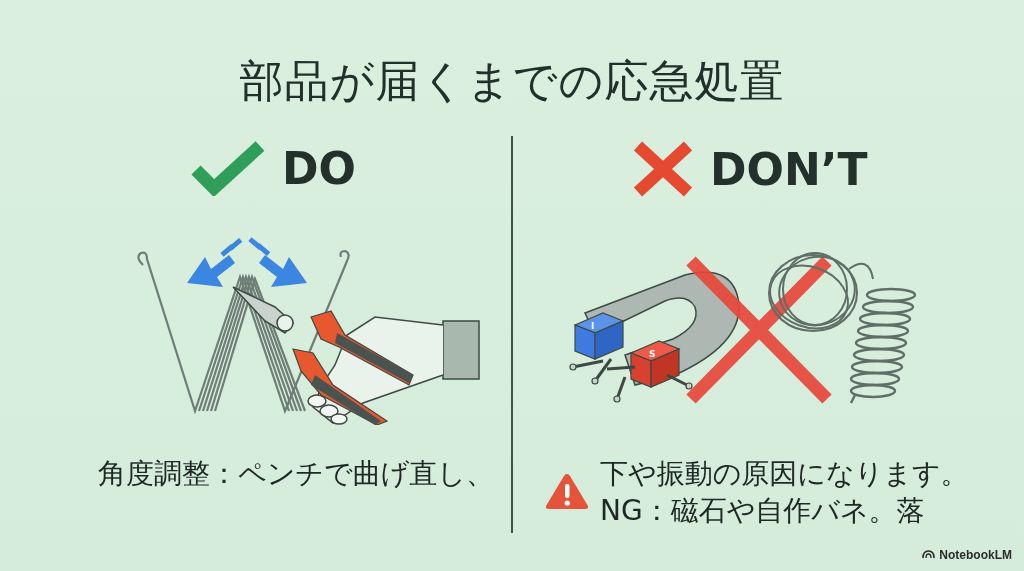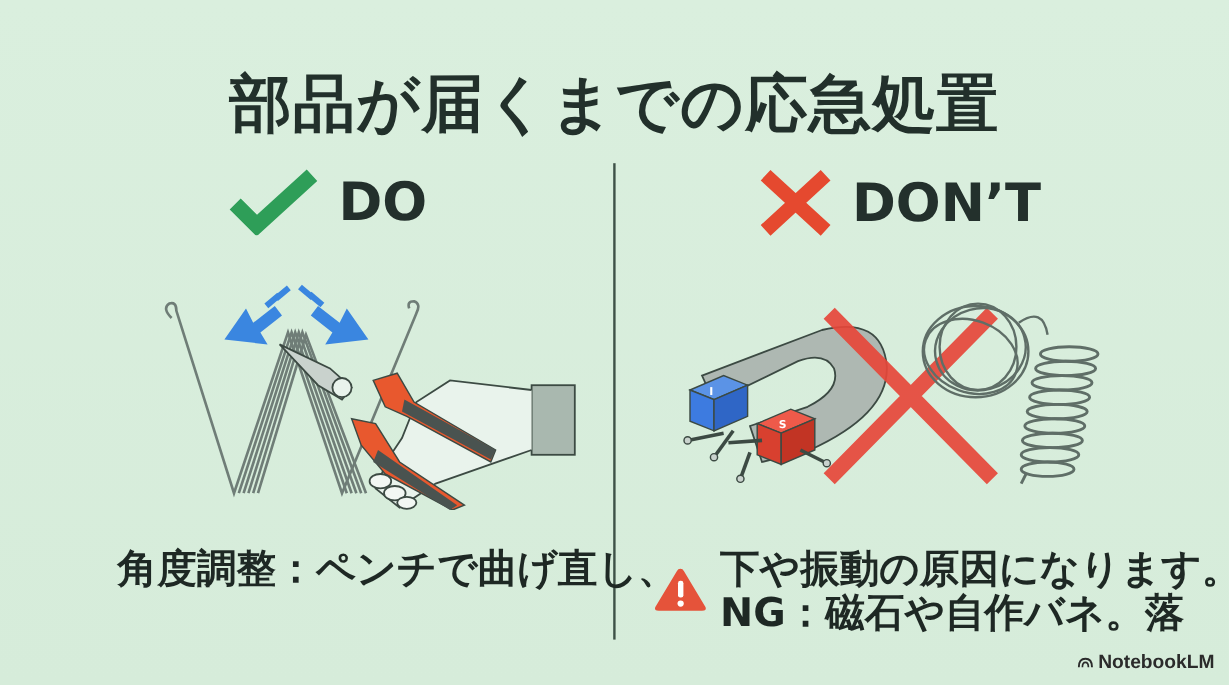--- a/index.html
+++ b/index.html
@@ -6,48 +6,48 @@
     body {
       width: 1024px; height: 571px; overflow: hidden;
       background: #d9eedd;
       font-family: "DejaVu Sans", "Liberation Sans", sans-serif;
       color: #1f2a26;
       position: relative;
     }
     .slide { position: absolute; inset: 0; background: linear-gradient(180deg, #daefde 0%, #d6ecda 100%); }
     .title {
       position: absolute; left: 0; right: 0; top: 52px;
-      text-align: center; font-size: 52px; font-weight: bold;
+      text-align: center; font-size: 44px; font-weight: normal;
       color: #22302b; letter-spacing: 1px;
     }
     .divider {
       position: absolute; left: 511px; top: 136px; width: 2px; height: 397px;
       background: #3e5147;
     }
     .heading {
       position: absolute; top: 140px; display: flex; align-items: center; gap: 16px;
       font-size: 44px; font-weight: bold; color: #23302c;
     }
     .heading.do { left: 190px; }
     .heading.dont { left: 632px; }
     .heading svg { display: block; }
     .illus { position: absolute; }
     .illus.do { left: 125px; top: 225px; width: 360px; height: 200px; }
     .illus.dont { left: 555px; top: 235px; width: 385px; height: 195px; }
     .caption {
-      position: absolute; font-size: 33px; font-weight: bold; line-height: 37px;
+      position: absolute; font-size: 28px; font-weight: normal; line-height: 37px;
       color: #1e2824;
     }
     .caption.do { left: 98px; top: 455px; }
     .caption.dont { left: 600px; top: 455px; }
     .caption span { display: block; white-space: nowrap; }
     .warn { position: absolute; left: 544px; top: 471px; }
     .brand {
       position: absolute; right: 12px; bottom: 9px; display: flex; align-items: center; gap: 4px;
-      font-family: "Liberation Sans", sans-serif; font-size: 16px; color: #2b2b2b; font-weight: bold;
+      font-family: "Liberation Sans", sans-serif; font-size: 12px; color: #2b2b2b; font-weight: bold;
     }
   </style>
 </head>
 <body>
 
 <div class="slide">
 
   <div class="title">部品が届くまでの応急処置</div>
 
   <div class="divider"></div>

